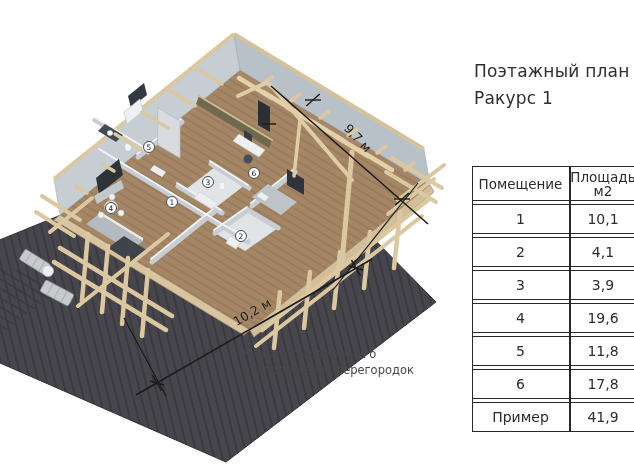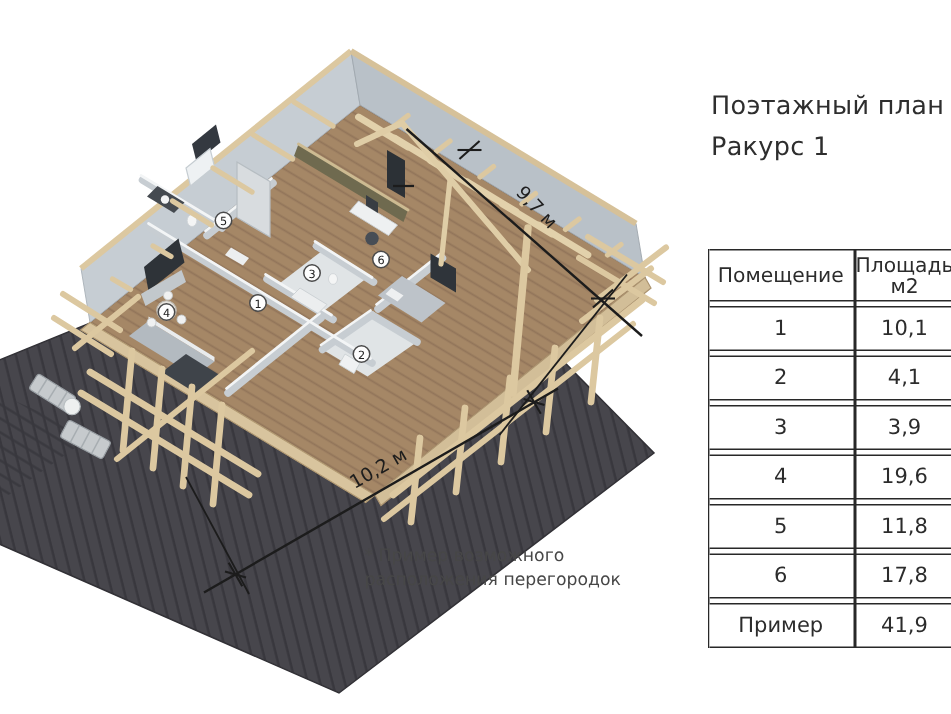--- a/index.html
+++ b/index.html
@@ -30,21 +30,21 @@
   .t-row:last-child{margin-bottom:0;}
   .t-head{height:33px;}
   .t-data{height:28px;}
   .cell{display:flex;flex-direction:column;align-items:center;justify-content:center;
     text-align:center;font-size:14px;color:#2c2c2c;}
   .c1{width:95px;flex:none;}
   .c2{flex:1;}
   .t-head .cell{font-size:13.5px;line-height:14px;}
   .v-divider{position:absolute;left:96px;top:0;bottom:0;width:1.6px;background:#282828;}
   
-  .footnote{position:absolute;left:243px;top:362px;width:178px;
+  .footnote{position:absolute;left:243px;top:346px;width:178px;
     font-size:11.5px;line-height:16px;color:#474747;}
 </style>
 </head>
 <body>
 
 <svg class="illus" width="634" height="476" viewBox="0 0 634 476">
   <defs>
     <pattern id="deckPlanks" width="8" height="8" patternUnits="userSpaceOnUse" patternTransform="rotate(-14)">
       <rect width="8" height="8" fill="#47464c"></rect>
       <line x1="1" y1="0" x2="1" y2="8" stroke="#38373d" stroke-width="1.6"></line>

